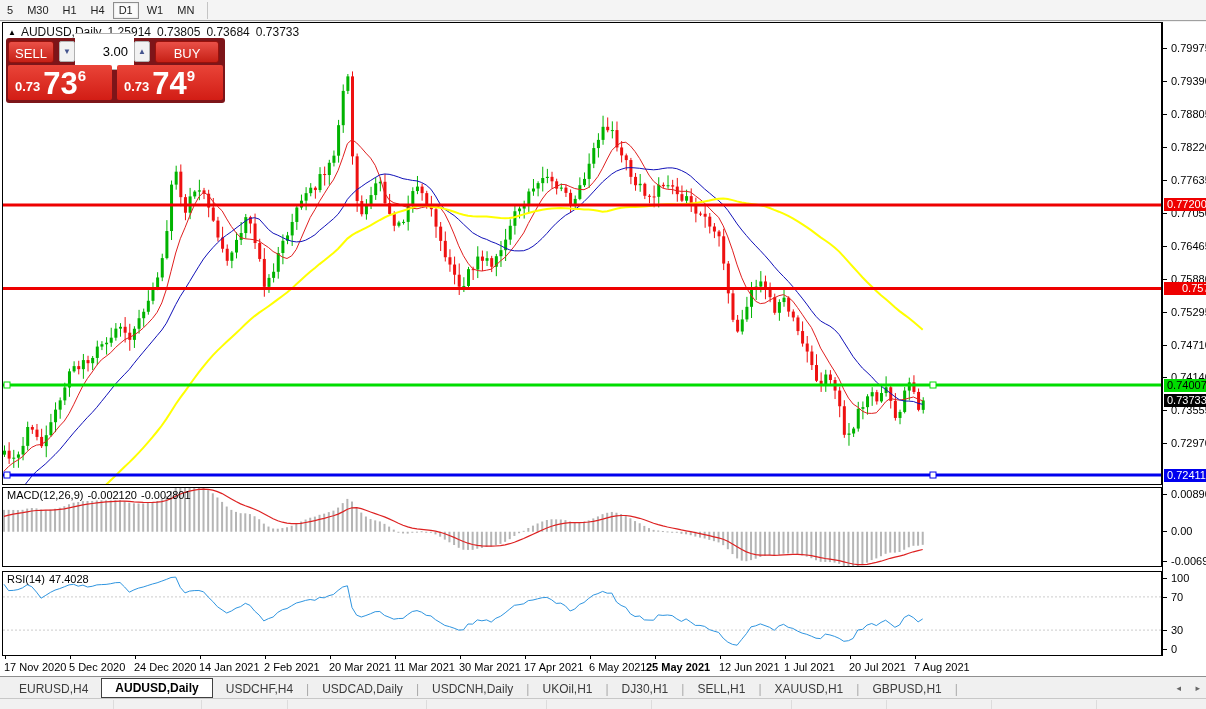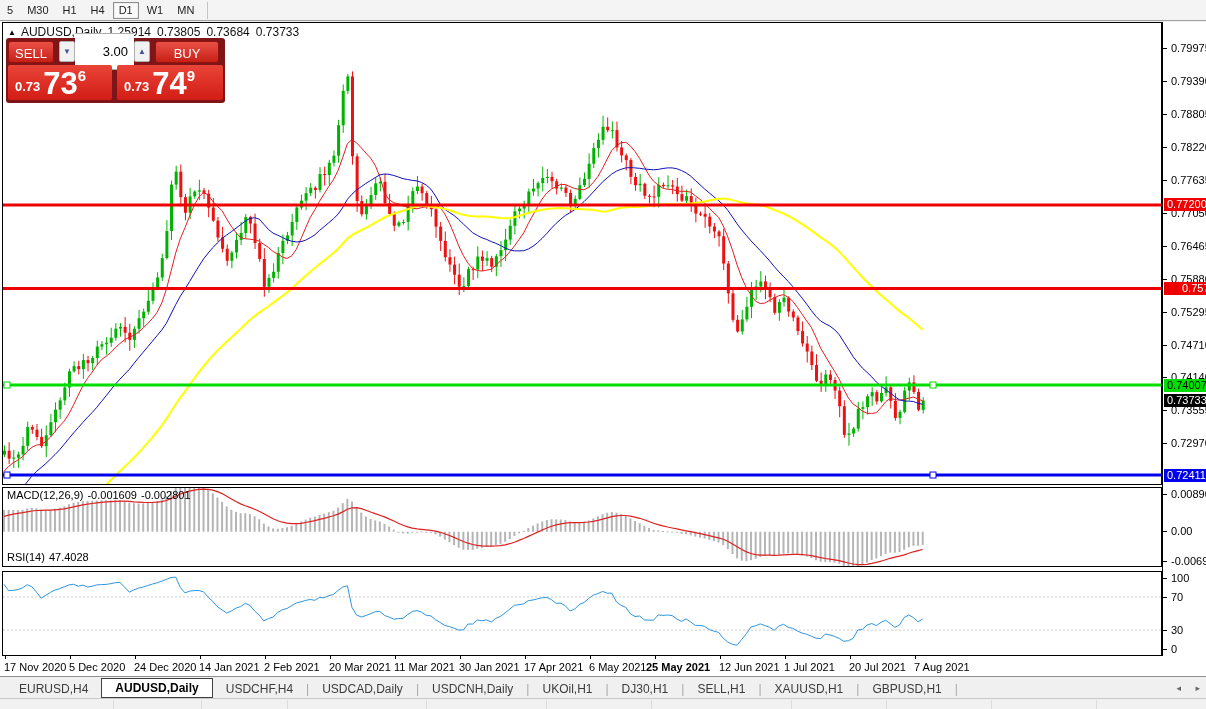--- a/index.html
+++ b/index.html
@@ -23,21 +23,21 @@
   #rsi-pane{left:2px;top:549px;width:1160px;height:85px;}
   .pane svg{display:block;}
 
   .chart-title{position:absolute;left:8px;top:3px;font-size:12px;color:#111;display:flex;
                align-items:center;white-space:nowrap;}
   .chart-title .arr{font-size:8px;margin-right:5px;color:#000;}
   .chart-title span.num{margin-left:6px;}
 
   .ind-label{position:absolute;font-size:11px;color:#000;white-space:nowrap;}
   #macd-label{left:7px;top:467px;}
-  #rsi-label{left:7px;top:529px;}
+  #rsi-label{left:7px;top:551px;}
   .ind-label span{margin-right:4px;}
 
   
   #y-axis{position:absolute;left:1162px;top:0;width:44px;height:634px;border-left:1px solid #000;
           background:#fff;}
   .ytick{position:absolute;left:0;width:4px;height:1px;background:#000;}
   .ylab{position:absolute;left:8px;font-size:11px;color:#000;white-space:nowrap;}
   .badge{position:absolute;left:1px;width:43px;height:13px;line-height:13px;font-size:11px;
          padding-left:3px;white-space:nowrap;}
 
@@ -743,21 +743,21 @@
         <rect x="895.52" y="43.74938574938575" width="2" height="20.24618451660215" fill="#b5b5b5"></rect>
         <rect x="900.16" y="43.74938574938575" width="2" height="18.028881128156648" fill="#b5b5b5"></rect>
         <rect x="904.8" y="43.74938574938575" width="2" height="15.515448194557706" fill="#b5b5b5"></rect>
         <rect x="909.4399999999999" y="43.74938574938575" width="2" height="14.0354197379894" fill="#b5b5b5"></rect>
         <rect x="914.0799999999999" y="43.74938574938575" width="2" height="13.961377837957578" fill="#b5b5b5"></rect>
         <rect x="918.7199999999999" y="43.74938574938575" width="2" height="13.08935081186084" fill="#b5b5b5"></rect>
         <polyline points="1.0,28.4 5.6,27.1 10.3,26.1 14.9,25.3 19.6,24.6 24.2,23.8 28.8,23.0 33.5,22.5 38.1,22.3 42.8,22.2 47.4,22.1 52.0,21.8 56.7,21.4 61.3,20.8 66.0,19.9 70.6,18.8 75.2,17.9 79.9,16.9 84.5,16.1 89.2,15.5 93.8,14.9 98.4,14.3 103.1,13.9 107.7,13.6 112.4,13.3 117.0,13.1 121.6,13.1 126.3,13.4 130.9,13.8 135.6,14.1 140.2,14.4 144.8,14.5 149.5,14.4 154.1,14.2 158.8,13.6 163.4,12.5 168.0,10.6 172.7,8.2 177.3,6.0 182.0,4.4 186.6,3.1 191.2,2.1 195.9,1.4 200.5,1.1 205.2,1.3 209.8,2.1 214.4,3.6 219.1,5.6 223.7,8.2 228.4,10.9 233.0,13.5 237.6,15.9 242.3,17.8 246.9,19.4 251.6,21.2 256.2,23.2 260.8,25.7 265.5,28.3 270.1,30.7 274.8,32.7 279.4,34.2 284.0,35.2 288.7,35.7 293.3,35.7 298.0,35.3 302.6,34.5 307.2,33.6 311.9,32.6 316.5,31.4 321.2,30.3 325.8,29.0 330.4,27.8 335.1,26.1 339.7,23.9 344.4,21.3 349.0,19.8 353.6,19.6 358.3,20.6 362.9,22.2 367.6,24.0 372.2,25.6 376.8,27.2 381.5,28.9 386.1,30.9 390.8,33.0 395.4,35.2 400.0,37.2 404.7,38.9 409.3,40.1 414.0,40.8 418.6,41.3 423.2,41.8 427.9,42.4 432.5,43.2 437.2,44.3 441.8,45.8 446.4,47.5 451.1,49.4 455.7,51.5 460.4,53.5 465.0,55.2 469.6,56.5 474.3,57.4 478.9,57.9 483.6,58.1 488.2,58.2 492.8,58.0 497.5,57.6 502.1,56.8 506.8,55.7 511.4,54.2 516.0,52.4 520.7,50.5 525.3,48.4 530.0,46.2 534.6,44.1 539.2,42.0 543.9,40.0 548.5,38.2 553.2,36.9 557.8,35.8 562.4,35.1 567.1,34.7 571.7,34.7 576.4,34.6 581.0,34.4 585.6,34.0 590.3,33.3 594.9,32.3 599.6,31.1 604.2,29.8 608.8,28.6 613.5,27.9 618.1,27.5 622.8,27.5 627.4,28.1 632.0,29.1 636.7,30.3 641.3,31.8 646.0,33.5 650.6,35.2 655.2,36.6 659.9,37.9 664.5,39.0 669.2,40.0 673.8,40.9 678.4,41.9 683.1,42.8 687.7,43.7 692.4,44.6 697.0,45.6 701.6,46.6 706.3,47.7 710.9,48.8 715.6,49.9 720.2,51.3 724.8,53.3 729.5,55.9 734.1,58.8 738.8,61.5 743.4,63.9 748.0,65.5 752.7,66.6 757.3,67.1 762.0,67.2 766.6,67.2 771.2,67.3 775.9,67.2 780.5,66.9 785.2,66.6 789.8,66.4 794.4,66.4 799.1,66.6 803.7,67.0 808.4,67.6 813.0,68.6 817.6,69.6 822.3,70.5 826.9,71.2 831.6,71.9 836.2,72.7 840.8,73.8 845.5,75.0 850.1,76.0 854.8,76.6 859.4,76.7 864.0,76.3 868.7,75.4 873.3,74.4 878.0,73.2 882.6,71.7 887.2,70.3 891.9,69.2 896.5,68.1 901.2,66.9 905.8,65.3 910.4,63.8 915.1,62.6 919.7,61.5 " fill="none" stroke="#dd2222" stroke-width="1.2"></polyline>
       </svg>
   </div>
   <div id="macd-label" class="ind-label">
-    <span>MACD(12,26,9)</span><span>-0.001609</span><span>-0.002801</span>
+    <span>MACD(12,26,9)</span><span>-0.002120</span><span>-0.002801</span>
   </div>
 
   <div id="rsi-pane" class="pane">
     <svg id="rsi-svg" width="1158" height="83">
         <line x1="0" y1="24.9" x2="1158" y2="24.9" stroke="#cccccc" stroke-width="1" stroke-dasharray="2,2"></line>
         <line x1="0" y1="58.099999999999994" x2="1158" y2="58.099999999999994" stroke="#cccccc" stroke-width="1" stroke-dasharray="2,2"></line>
         <polyline points="1.0,12.3 5.6,18.6 10.3,18.4 14.9,17.6 19.6,15.8 24.2,12.7 28.8,14.7 33.5,20.1 38.1,26.2 42.8,23.3 47.4,20.4 52.0,18.1 56.7,16.6 61.3,14.8 66.0,12.9 70.6,12.3 75.2,14.2 79.9,13.1 84.5,15.0 89.2,14.3 93.8,12.9 98.4,12.6 103.1,12.4 107.7,11.7 112.4,10.7 117.0,10.5 121.6,15.0 126.3,20.2 130.9,17.9 135.6,16.1 140.2,15.0 144.8,13.5 149.5,12.0 154.1,10.8 158.8,9.1 163.4,7.4 168.0,5.5 172.7,5.1 177.3,15.4 182.0,20.9 186.6,19.1 191.2,18.6 195.9,18.5 200.5,19.8 205.2,25.0 209.8,29.5 214.4,34.7 219.1,37.9 223.7,41.0 228.4,39.0 233.0,36.1 237.6,34.6 242.3,31.3 246.9,33.3 251.6,39.0 256.2,43.1 260.8,48.9 265.5,46.6 270.1,45.0 274.8,40.4 279.4,37.7 284.0,36.5 288.7,33.7 293.3,31.0 298.0,29.8 302.6,28.4 307.2,27.5 311.9,28.3 316.5,25.4 321.2,25.8 325.8,23.7 330.4,22.5 335.1,18.4 339.7,15.0 344.4,13.8 349.0,35.5 353.6,43.1 358.3,45.0 362.9,43.5 367.6,41.7 372.2,39.7 376.8,39.5 381.5,43.4 386.1,45.2 390.8,47.2 395.4,46.5 400.0,46.4 404.7,42.6 409.3,39.5 414.0,38.6 418.6,40.2 423.2,43.3 427.9,43.9 432.5,47.7 437.2,50.5 441.8,53.4 446.4,54.6 451.1,56.2 455.7,58.1 460.4,57.8 465.0,52.0 469.6,52.1 474.3,47.9 478.9,48.8 483.6,47.9 488.2,50.1 492.8,46.3 497.5,44.3 502.1,40.9 506.8,37.0 511.4,33.3 516.0,32.7 520.7,31.8 525.3,28.6 530.0,28.0 534.6,26.8 539.2,25.7 543.9,25.4 548.5,27.7 553.2,31.4 557.8,31.1 562.4,33.8 567.1,39.0 571.7,37.1 576.4,32.4 581.0,30.5 585.6,26.5 590.3,23.1 594.9,21.6 599.6,19.4 604.2,21.2 608.8,21.1 613.5,30.0 618.1,33.4 622.8,35.4 627.4,41.8 632.0,44.5 636.7,44.0 641.3,47.9 646.0,48.1 650.6,48.2 655.2,42.9 659.9,43.4 664.5,43.0 669.2,43.6 673.8,46.9 678.4,49.4 683.1,46.9 687.7,50.0 692.4,53.4 697.0,53.4 701.6,54.4 706.3,57.6 710.9,59.1 715.6,60.4 720.2,66.2 724.8,70.1 729.5,72.4 734.1,73.2 738.8,67.3 743.4,61.7 748.0,54.9 752.7,53.8 757.3,51.9 762.0,53.6 766.6,55.3 771.2,58.3 775.9,54.0 780.5,52.3 785.2,55.3 789.8,56.4 794.4,59.0 799.1,61.1 803.7,62.3 808.4,64.2 813.0,66.2 817.6,66.6 822.3,62.1 826.9,62.9 831.6,64.4 836.2,66.4 840.8,69.3 845.5,68.7 850.1,66.4 854.8,58.0 859.4,57.4 864.0,53.1 868.7,51.5 873.3,53.6 878.0,50.4 882.6,48.2 887.2,51.6 891.9,55.3 896.5,53.0 901.2,45.5 905.8,43.0 910.4,45.6 915.1,49.9 919.7,46.9 " fill="none" stroke="#2f95e0" stroke-width="1"></polyline>
       </svg>
   </div>
   <div id="rsi-label" class="ind-label">
@@ -820,21 +820,21 @@
       <div class="xlab" style="left: 134px;">24 Dec 2020</div>
       <div class="xtick" style="left: 200px;"></div>
       <div class="xlab" style="left: 199px;">14 Jan 2021</div>
       <div class="xtick" style="left: 265px;"></div>
       <div class="xlab" style="left: 264px;">2 Feb 2021</div>
       <div class="xtick" style="left: 330px;"></div>
       <div class="xlab" style="left: 329px;">20 Mar 2021</div>
       <div class="xtick" style="left: 395px;"></div>
       <div class="xlab" style="left: 394px;">11 Mar 2021</div>
       <div class="xtick" style="left: 460px;"></div>
-      <div class="xlab" style="left: 459px;">30 Jan 2021</div>
+      <div class="xlab" style="left: 459px;">30 Mar 2021</div>
       <div class="xtick" style="left: 525px;"></div>
       <div class="xlab" style="left: 524px;">17 Apr 2021</div>
       <div class="xtick" style="left: 590px;"></div>
       <div class="xlab" style="left: 589px;">6 May 2021</div>
       <div class="xtick" style="left: 655px;"></div>
       <div class="xlab" style="left: 646px; font-weight: bold;">25 May 2021</div>
       <div class="xtick" style="left: 720px;"></div>
       <div class="xlab" style="left: 719px;">12 Jun 2021</div>
       <div class="xtick" style="left: 785px;"></div>
       <div class="xlab" style="left: 784px;">1 Jul 2021</div>

